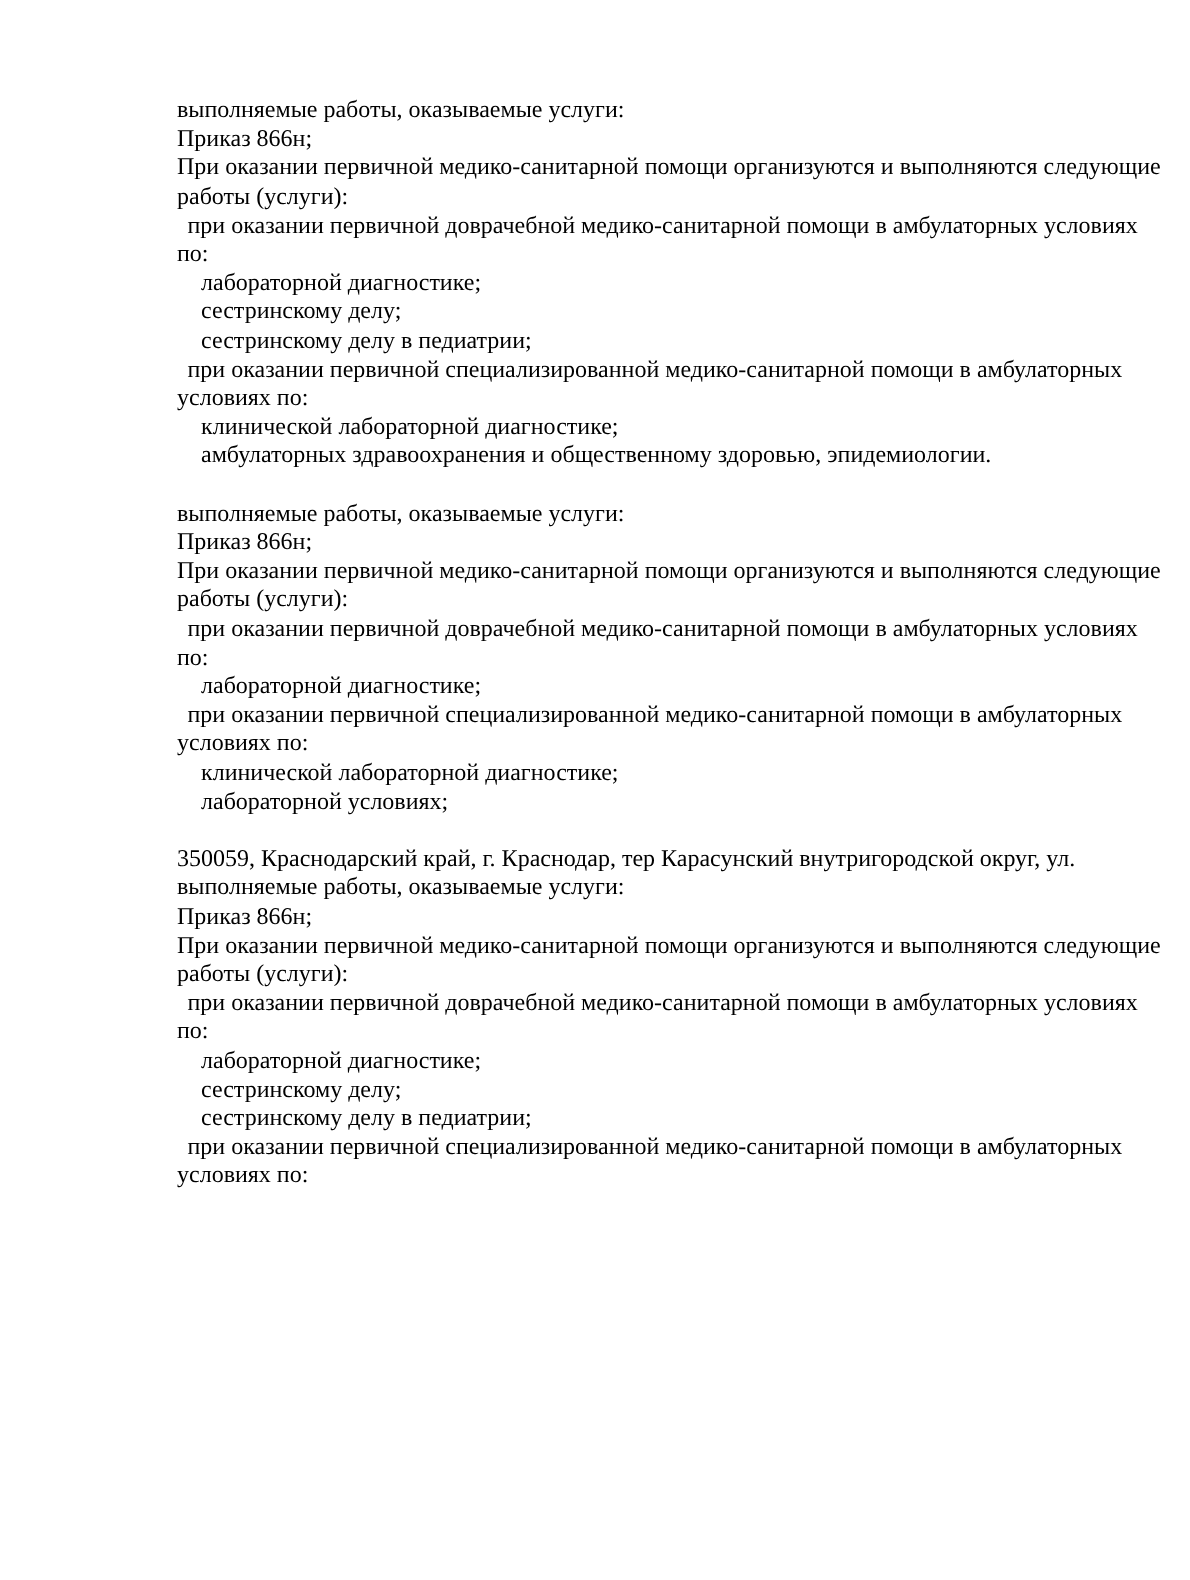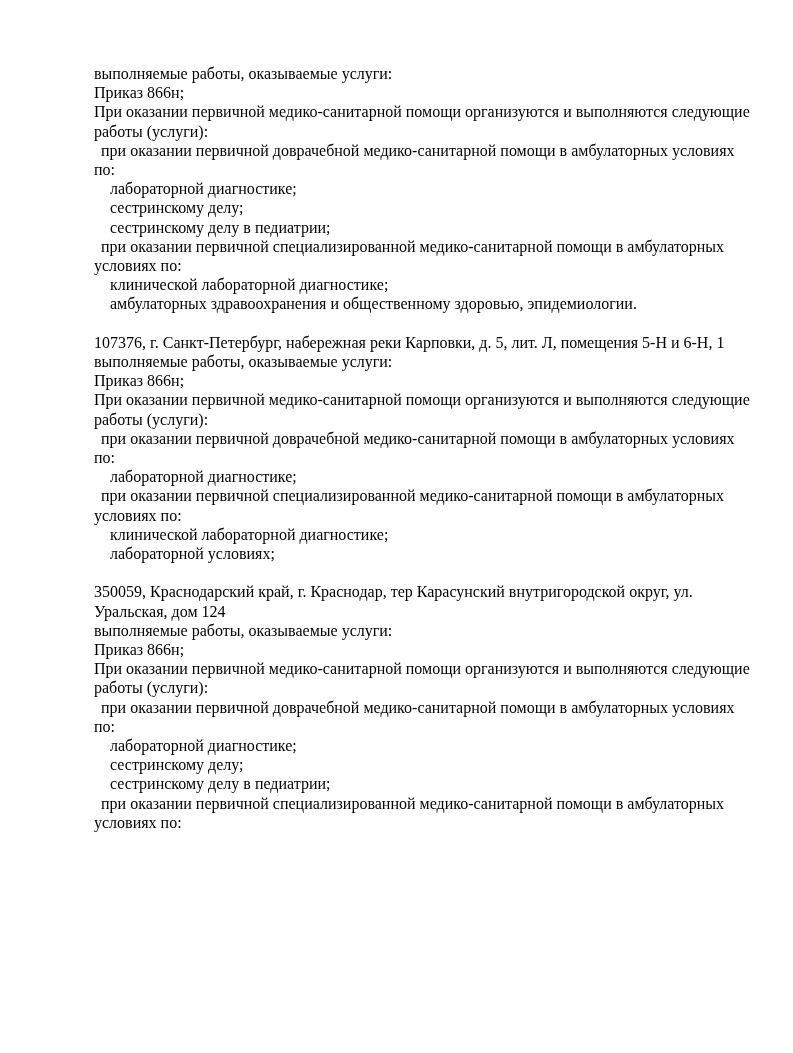--- a/index.html
+++ b/index.html
@@ -13,20 +13,21 @@
     }
     .page-content {
       padding: 64px 40px 0 94px;
     }
     .block { }
     .block + .block { margin-top: 19.2px; }
     .line {
       font-size: 16px;
       line-height: 19.2px;
       white-space: pre;
+      margin-left: 24px;
     }
     .ind-0 { padding-left: 0; }
     .ind-1 { padding-left: 7px; }
     .ind-2 { padding-left: 16px; }
   </style>
 </head>
 <body>
 
 <main class="page-content">
     <div class="block">
@@ -38,36 +39,34 @@
       <div class="line ind-0">по:</div>
       <div class="line ind-2">лабораторной диагностике;</div>
       <div class="line ind-2">сестринскому делу;</div>
       <div class="line ind-2">сестринскому делу в педиатрии;</div>
       <div class="line ind-1">при оказании первичной специализированной медико-санитарной помощи в амбулаторных</div>
       <div class="line ind-0">условиях по:</div>
       <div class="line ind-2">клинической лабораторной диагностике;</div>
       <div class="line ind-2">амбулаторных здравоохранения и общественному здоровью, эпидемиологии.</div>
     </div>
     <div class="block">
-      <div class="line ind-0">107376, г. Санкт-Петербург, набережная реки Карповки, д. 5, лит. Л, помещения 5-Н и 6-Н, 1</div>
       <div class="line ind-0">выполняемые работы, оказываемые услуги:</div>
       <div class="line ind-0">Приказ 866н;</div>
       <div class="line ind-0">При оказании первичной медико-санитарной помощи организуются и выполняются следующие</div>
       <div class="line ind-0">работы (услуги):</div>
       <div class="line ind-1">при оказании первичной доврачебной медико-санитарной помощи в амбулаторных условиях</div>
       <div class="line ind-0">по:</div>
       <div class="line ind-2">лабораторной диагностике;</div>
       <div class="line ind-1">при оказании первичной специализированной медико-санитарной помощи в амбулаторных</div>
       <div class="line ind-0">условиях по:</div>
       <div class="line ind-2">клинической лабораторной диагностике;</div>
       <div class="line ind-2">лабораторной условиях;</div>
     </div>
     <div class="block">
       <div class="line ind-0">350059, Краснодарский край, г. Краснодар, тер Карасунский внутригородской округ, ул.</div>
-      <div class="line ind-0">Уральская, дом 124</div>
       <div class="line ind-0">выполняемые работы, оказываемые услуги:</div>
       <div class="line ind-0">Приказ 866н;</div>
       <div class="line ind-0">При оказании первичной медико-санитарной помощи организуются и выполняются следующие</div>
       <div class="line ind-0">работы (услуги):</div>
       <div class="line ind-1">при оказании первичной доврачебной медико-санитарной помощи в амбулаторных условиях</div>
       <div class="line ind-0">по:</div>
       <div class="line ind-2">лабораторной диагностике;</div>
       <div class="line ind-2">сестринскому делу;</div>
       <div class="line ind-2">сестринскому делу в педиатрии;</div>
       <div class="line ind-1">при оказании первичной специализированной медико-санитарной помощи в амбулаторных</div>

